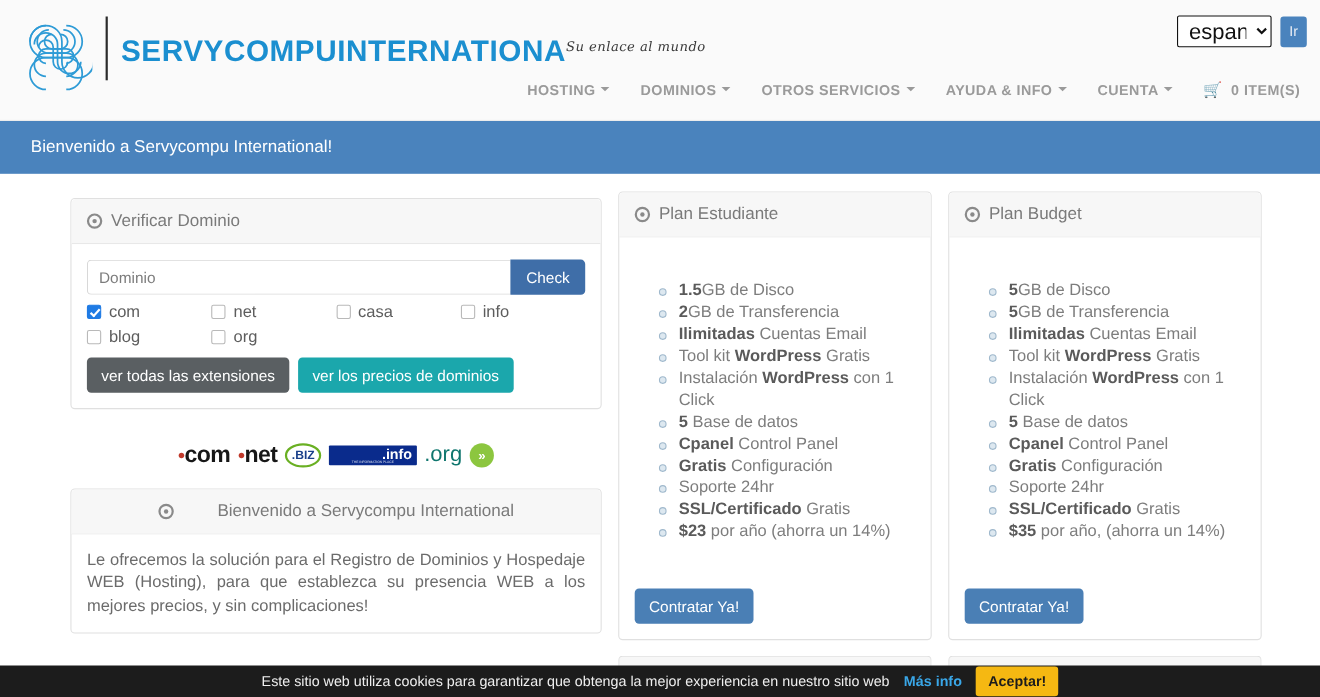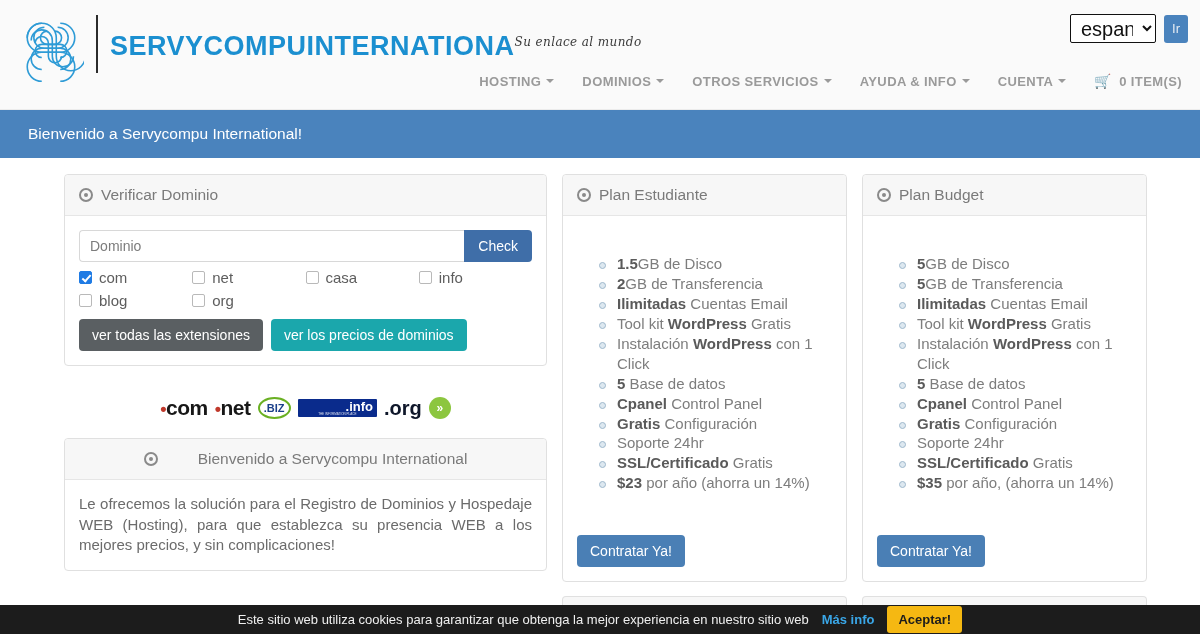--- a/index.html
+++ b/index.html
@@ -113,21 +113,21 @@
     align-items: center;
     padding-left: 28px;
     font-size: 15.5px;
   }
 
   
   .main {
     padding: 16px 64px 0 64px;
     display: flex;
     gap: 15px;
-    align-items: flex-start;
+    align-items: center;
   }
   .col-left { width: 483px; flex: 0 0 483px; }
   .col-mid  { width: 285px; flex: 0 0 285px; }
   .col-right{ width: 285px; flex: 0 0 285px; }
 
   .panel {
     border: 1px solid #e0e0e0;
     border-radius: 4px;
     background: #fff;
     margin-bottom: 14px;
@@ -244,21 +244,21 @@
     border: 2px solid #6ab023; color: #1a3f8a;
     font-size: 11px; font-weight: bold; background: #fff;
   }
   .tl-info {
     display: inline-flex; flex-direction: column; align-items: center;
     background: #0a2b8c; color: #fff; padding: 1px 4px 0 4px;
     border-radius: 1px;
   }
   .tl-info b { font-size: 13px; line-height: 1; margin-left: 44px; }
   .tl-info i { font-size: 3px; font-style: normal; line-height: 1.2; opacity: .85; }
-  .tl-org { font-size: 20px; font-weight: bold; color: #0f172a; }
+  .tl-org { font-size: 20px; font-weight: normal; color: #0f766e; }
   .tl-arrow {
     display: inline-flex; align-items: center; justify-content: center;
     width: 22px; height: 22px; border-radius: 50%;
     background: #8cc63f; color: #fff; font-size: 12px; font-weight: bold;
   }
 
   
   .intro-text {
     font-size: 15px;
     color: #6b6b6b;

